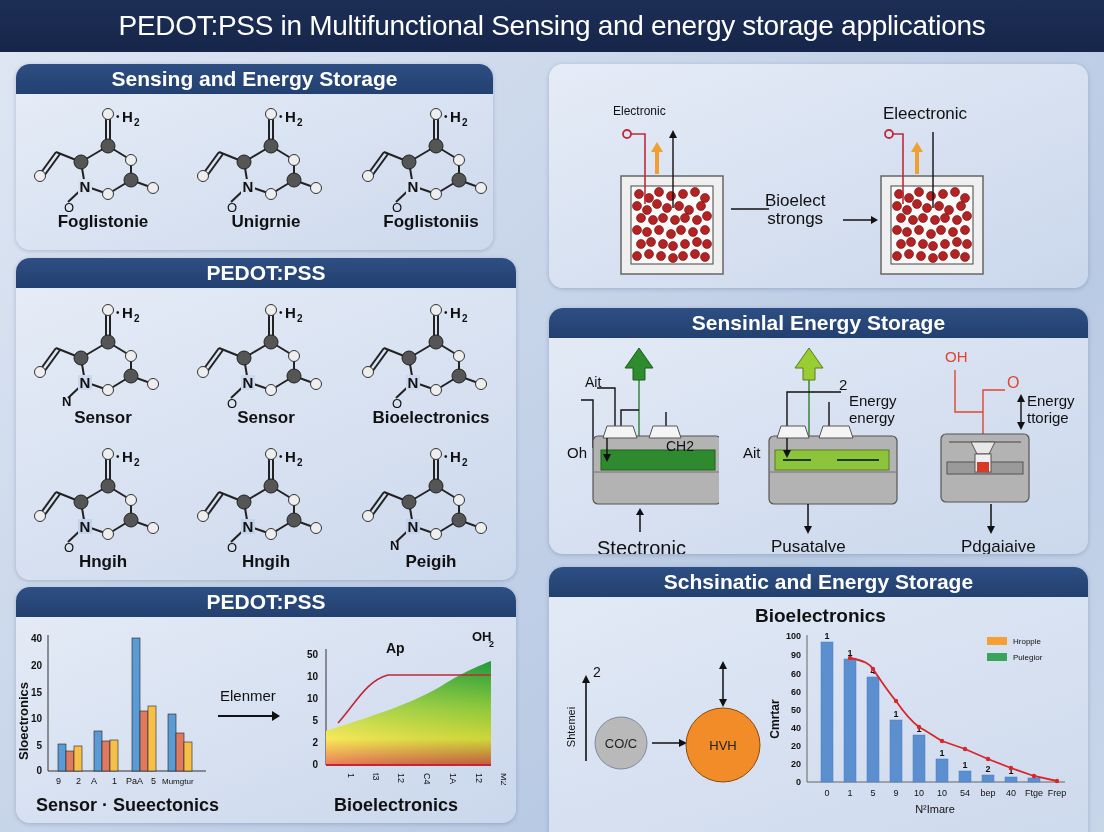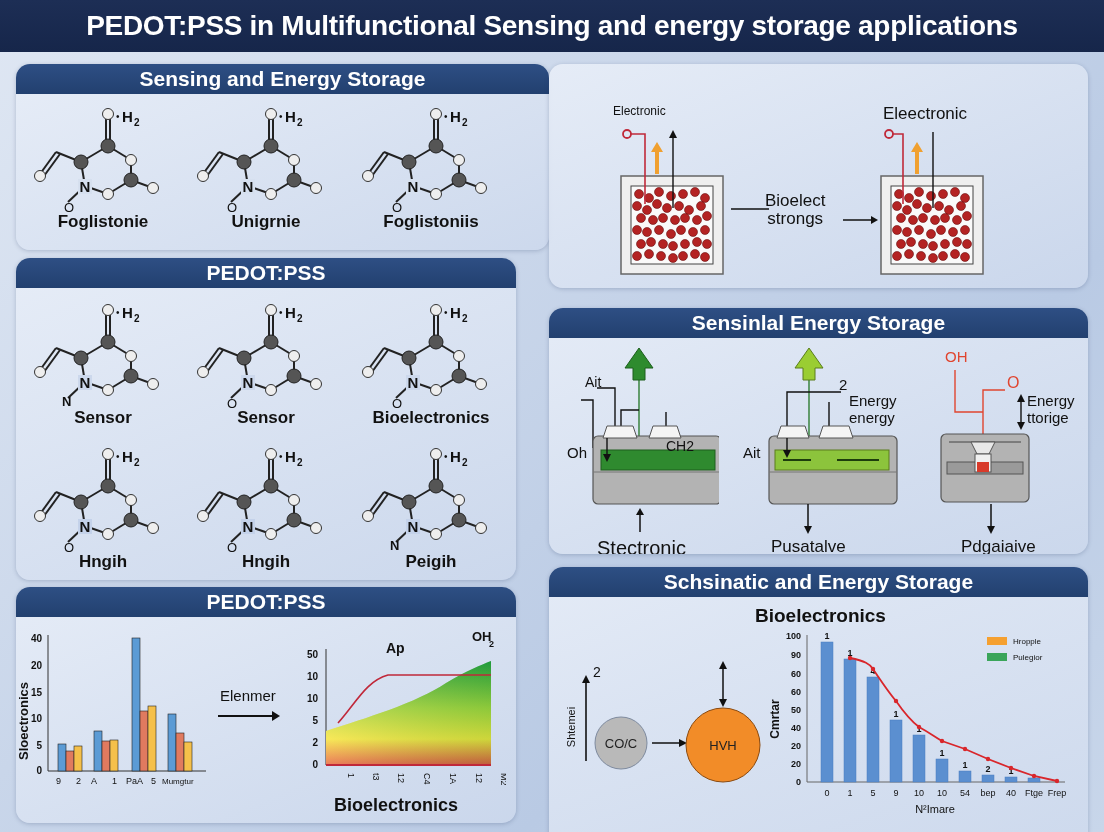--- a/index.html
+++ b/index.html
@@ -6,21 +6,21 @@
   html, body { width: 1104px; height: 832px; overflow: hidden; }
   body {
     font-family: "Liberation Sans", "DejaVu Sans", sans-serif;
     background: linear-gradient(135deg, #dfe7f3 0%, #c9d6ea 40%, #b9cae4 70%, #c8d6ea 100%);
     position: relative;
     color: #111;
   }
   .title-bar {
     position: absolute; left: 0; top: 0; width: 1104px; height: 52px;
     background: linear-gradient(180deg, #1d2e55 0%, #16264a 100%);
-    color: #fff; font-weight: bold; font-size: 28px;
+    color: #fff; font-weight: normal; font-size: 28px;
     display: flex; align-items: center; justify-content: center;
     letter-spacing: -0.3px;
   }
   .panel {
     position: absolute;
     background: linear-gradient(160deg, rgba(232,238,248,0.9) 0%, rgba(205,217,237,0.85) 100%);
     border-radius: 14px;
     box-shadow: 0 1px 4px rgba(40,60,100,0.25);
     overflow: hidden;
   }
@@ -35,21 +35,21 @@
   .mol-label { font-weight: bold; font-size: 17px; color: #111; margin-top: -2px; }
   .abs { position: absolute; }
   .lbl { font-size: 16px; color: #111; }
   .bold { font-weight: bold; }
 </style>
 </head>
 <body>
 
 <div class="title-bar">PEDOT:PSS in Multifunctional Sensing and energy storage applications</div>
 
-<div class="panel" style="left:16px; top:64px; width:533px; height:186px;">
+<div class="panel" style="left:16px; top:64px; width:477px; height:186px;">
   <div class="panel-header">Sensing and Energy Storage</div>
 
   <div class="mol" style="left:12px; top:38px;">
     <svg width="150" height="112" viewBox="0 0 150 112">
       <g stroke="#222" stroke-width="2" fill="none">
         <line x1="78" y1="14" x2="78" y2="40"></line>
           <line x1="82" y1="14" x2="82" y2="40"></line>
         <line x1="80" y1="44" x2="53" y2="60"></line>
           <line x1="80" y1="44" x2="103" y2="58"></line>
         <line x1="53" y1="60" x2="28" y2="50"></line>
@@ -399,20 +399,21 @@
       <text x="40" y="163">9</text>
         <text x="60" y="163">2</text>
       <text x="75" y="163">A</text>
         <text x="96" y="163">1</text>
       <text x="110" y="163">PaA</text>
         <text x="135" y="163">5</text>
       <text x="146" y="163" font-size="8">Mumgtur</text>
     </g>
     <text x="12" y="100" font-family="Liberation Sans, sans-serif" font-size="13" font-weight="bold" fill="#111" transform="rotate(-90 12 100)" text-anchor="middle">Sloectronics</text>
   </svg>
+  <div class="abs lbl bold" style="left:20px; top:208px; font-size:18px;">Sensor · Sueectonics</div>
 
   <div class="abs lbl" style="left:204px; top:100px; font-size:15px;">Elenmer</div>
   <svg class="abs" style="left:200px; top:122px;" width="66" height="14" viewBox="0 0 66 14">
     <line x1="2" y1="7" x2="56" y2="7" stroke="#111" stroke-width="2"></line>
     <polygon points="56,2 64,7 56,12" fill="#111"></polygon>
   </svg>
 
   <svg class="abs" style="left:280px; top:36px;" width="210" height="180" viewBox="0 0 210 180">
     <defs>
       <linearGradient id="areaGrad" x1="0" y1="1" x2="0" y2="0">

